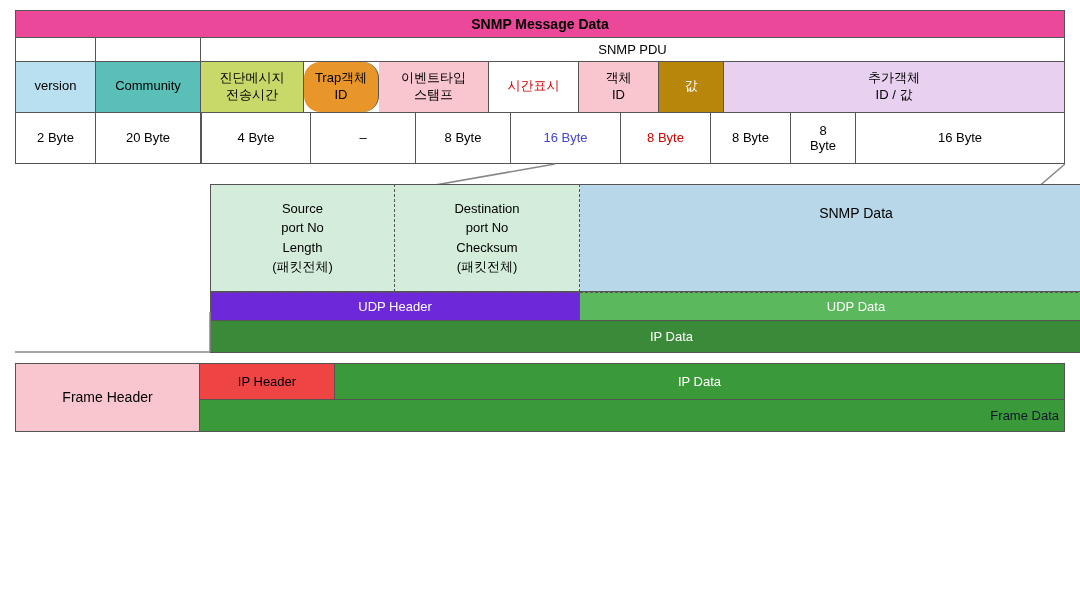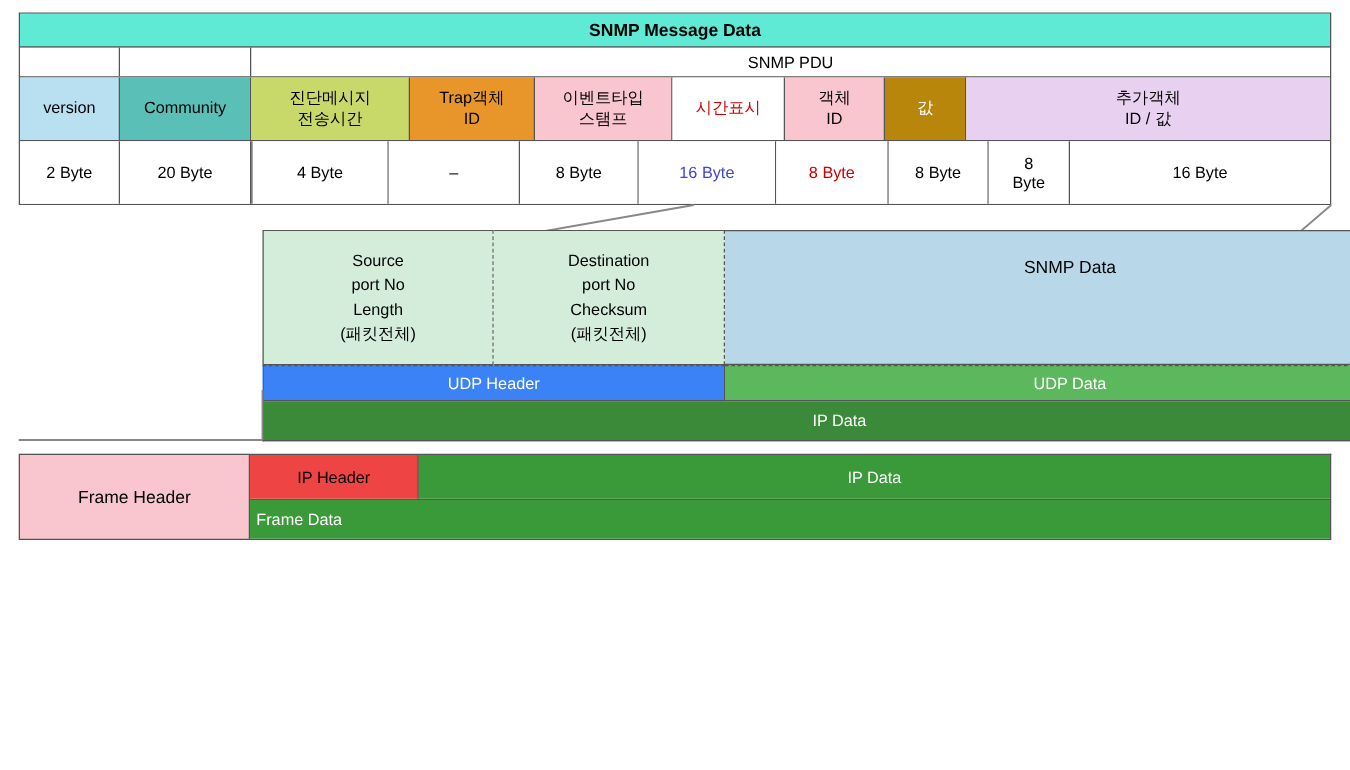--- a/index.html
+++ b/index.html
@@ -19,21 +19,21 @@
     }
 
     
     .snmp-message-wrapper {
       border: 1.5px solid #555;
       width: 100%;
       margin-bottom: 20px;
     }
 
     .snmp-message-header {
-      background: #5eead4;
+      background: #ec4899;
       text-align: center;
       padding: 5px;
       font-weight: bold;
       font-size: 14px;
       border-bottom: 1.5px solid #555;
     }
 
     .fields-row {
       display: flex;
       border-bottom: 1.5px solid #555;
@@ -124,22 +124,22 @@
       flex: 1;
       background: #3a9a3a;
       color: #fff;
       text-align: center;
       padding: 10px 5px;
       font-size: 13px;
     }
 
     .frame-data-row {
       background: #3a9a3a;
-      color: #ffffff;
-      text-align: left;
+      color: #0f172a;
+      text-align: right;
       padding: 8px 5px;
       font-size: 13px;
     }
 
     .top-diagram {
       position: relative;
     }
 
     .bottom-diagrams {
       position: relative;
@@ -168,25 +168,25 @@
 
         <div class="field-cell bg-light-blue" style="width:80px;">
           <span>version</span>
         </div>
 
         <div class="field-cell bg-teal" style="width:105px;">
           <span>Community</span>
         </div>
 
 
-        <div class="field-cell bg-yellow-green" style="width:127px;">
+        <div class="field-cell bg-yellow-green" style="width:103px;">
           <span>진단메시지<br>전송시간</span>
         </div>
 
-        <div class="field-cell bg-orange" style="width:100px;">
+        <div class="field-cell bg-orange" style="width:75px;border-radius:16px;">
           <span>Trap객체<br>ID</span>
         </div>
 
         <div class="field-cell bg-pink" style="width:110px;">
           <span>이벤트타입<br>스탬프</span>
         </div>
 
         <div class="field-cell bg-white" style="width:90px;">
           <span style="color:#cc0000;">시간표시</span>
         </div>
@@ -259,21 +259,21 @@
         <div style="width:185px; border:1.5px solid #555; border-left:none; background:#d4edda; text-align:center; padding:14px 5px; line-height:1.5; border-right: 1.5px dashed #555; font-size:13px;">
           <span>Destination<br>port No<br>Checksum<br>(패킷전체)</span>
         </div>
 
         <div style="flex:1; border:1.5px solid #555; border-left:none; background:#b8d8ea; text-align:center; padding:20px 5px; font-size:14px;">
           <span>SNMP Data</span>
         </div>
       </div>
 
       <div style="display:flex;">
-        <div style="width:370px; border:1.5px solid #555; border-top: 1.5px dashed #555; background:#3b82f6; color:#fff; text-align:center; padding:6px 5px; font-size:13px;">
+        <div style="width:370px; border:1.5px solid #555; border-top: 1.5px dashed #555; background:#6d28d9; color:#fff; text-align:center; padding:6px 5px; font-size:13px;">
           <span>UDP Header</span>
         </div>
         <div style="flex:1; border:1.5px solid #555; border-left:none; border-top: 1.5px dashed #555; background:#5cb85c; color:#fff; text-align:center; padding:6px 5px; font-size:13px;">
           <span>UDP Data</span>
         </div>
       </div>
 
       <div style="border:1.5px solid #555; border-top:none; background:#3a8a3a; color:#fff; text-align:center; padding:8px 5px; font-size:13px;">
         <span>IP Data</span>
       </div>

